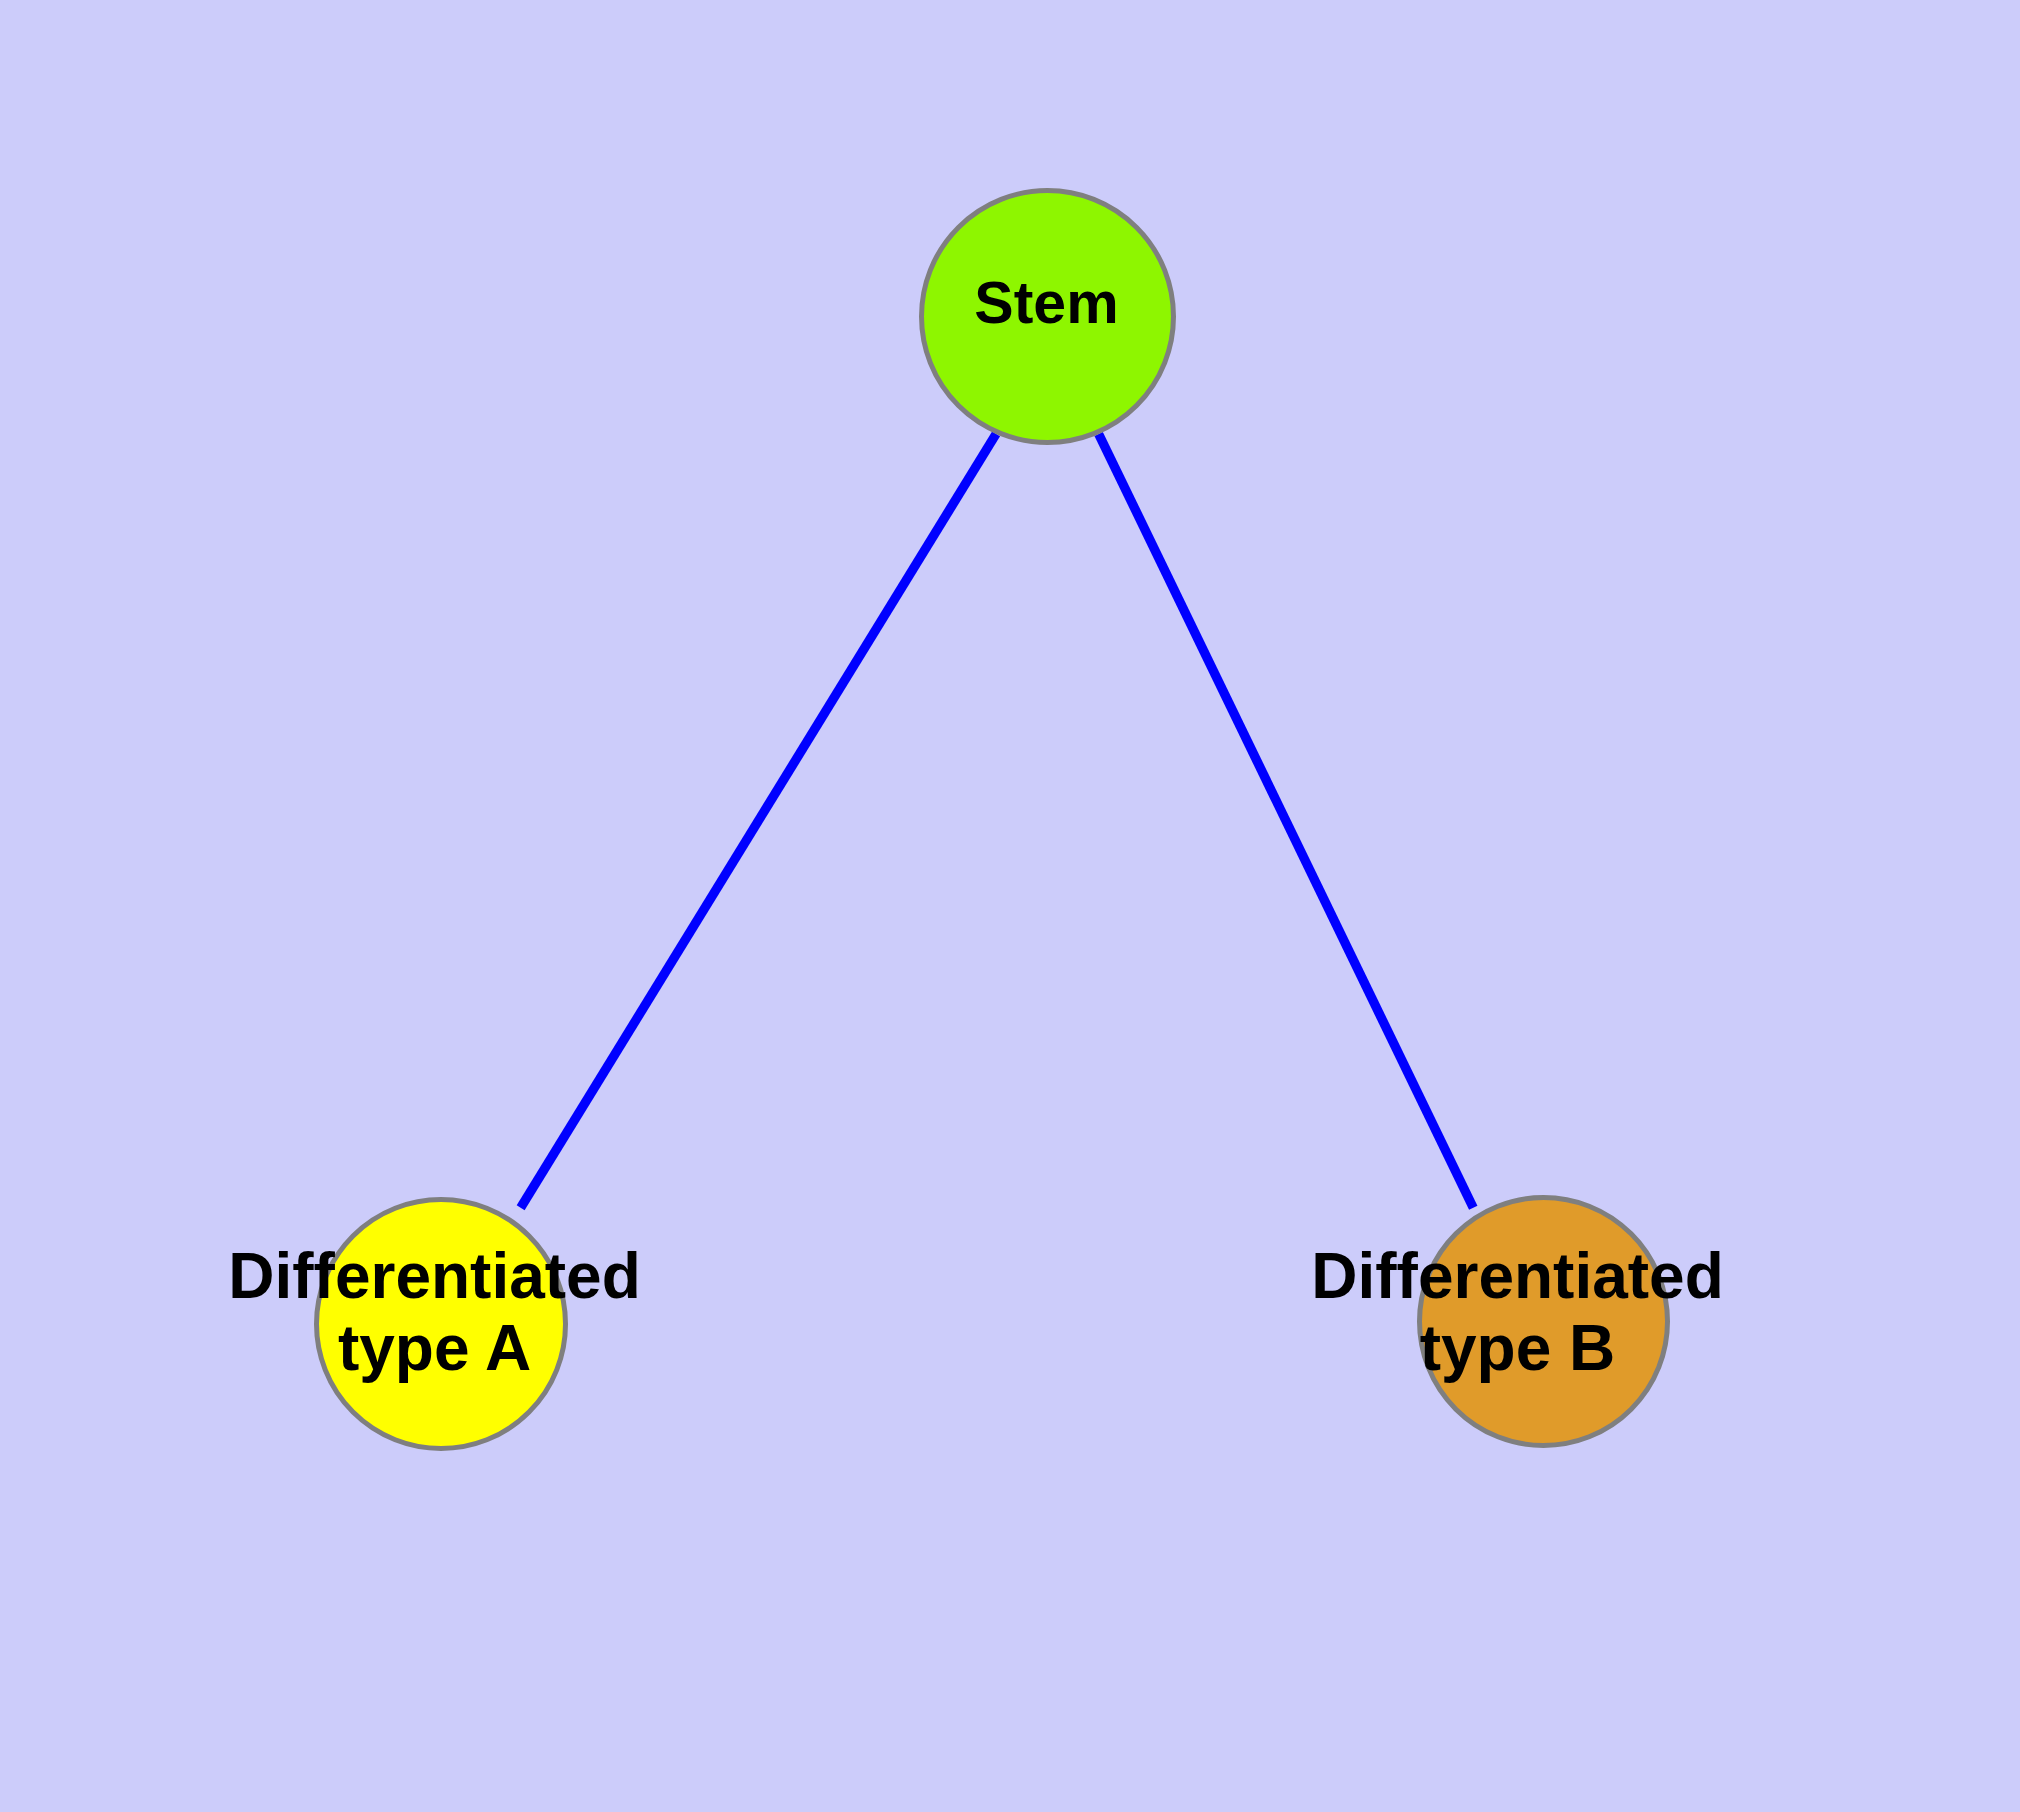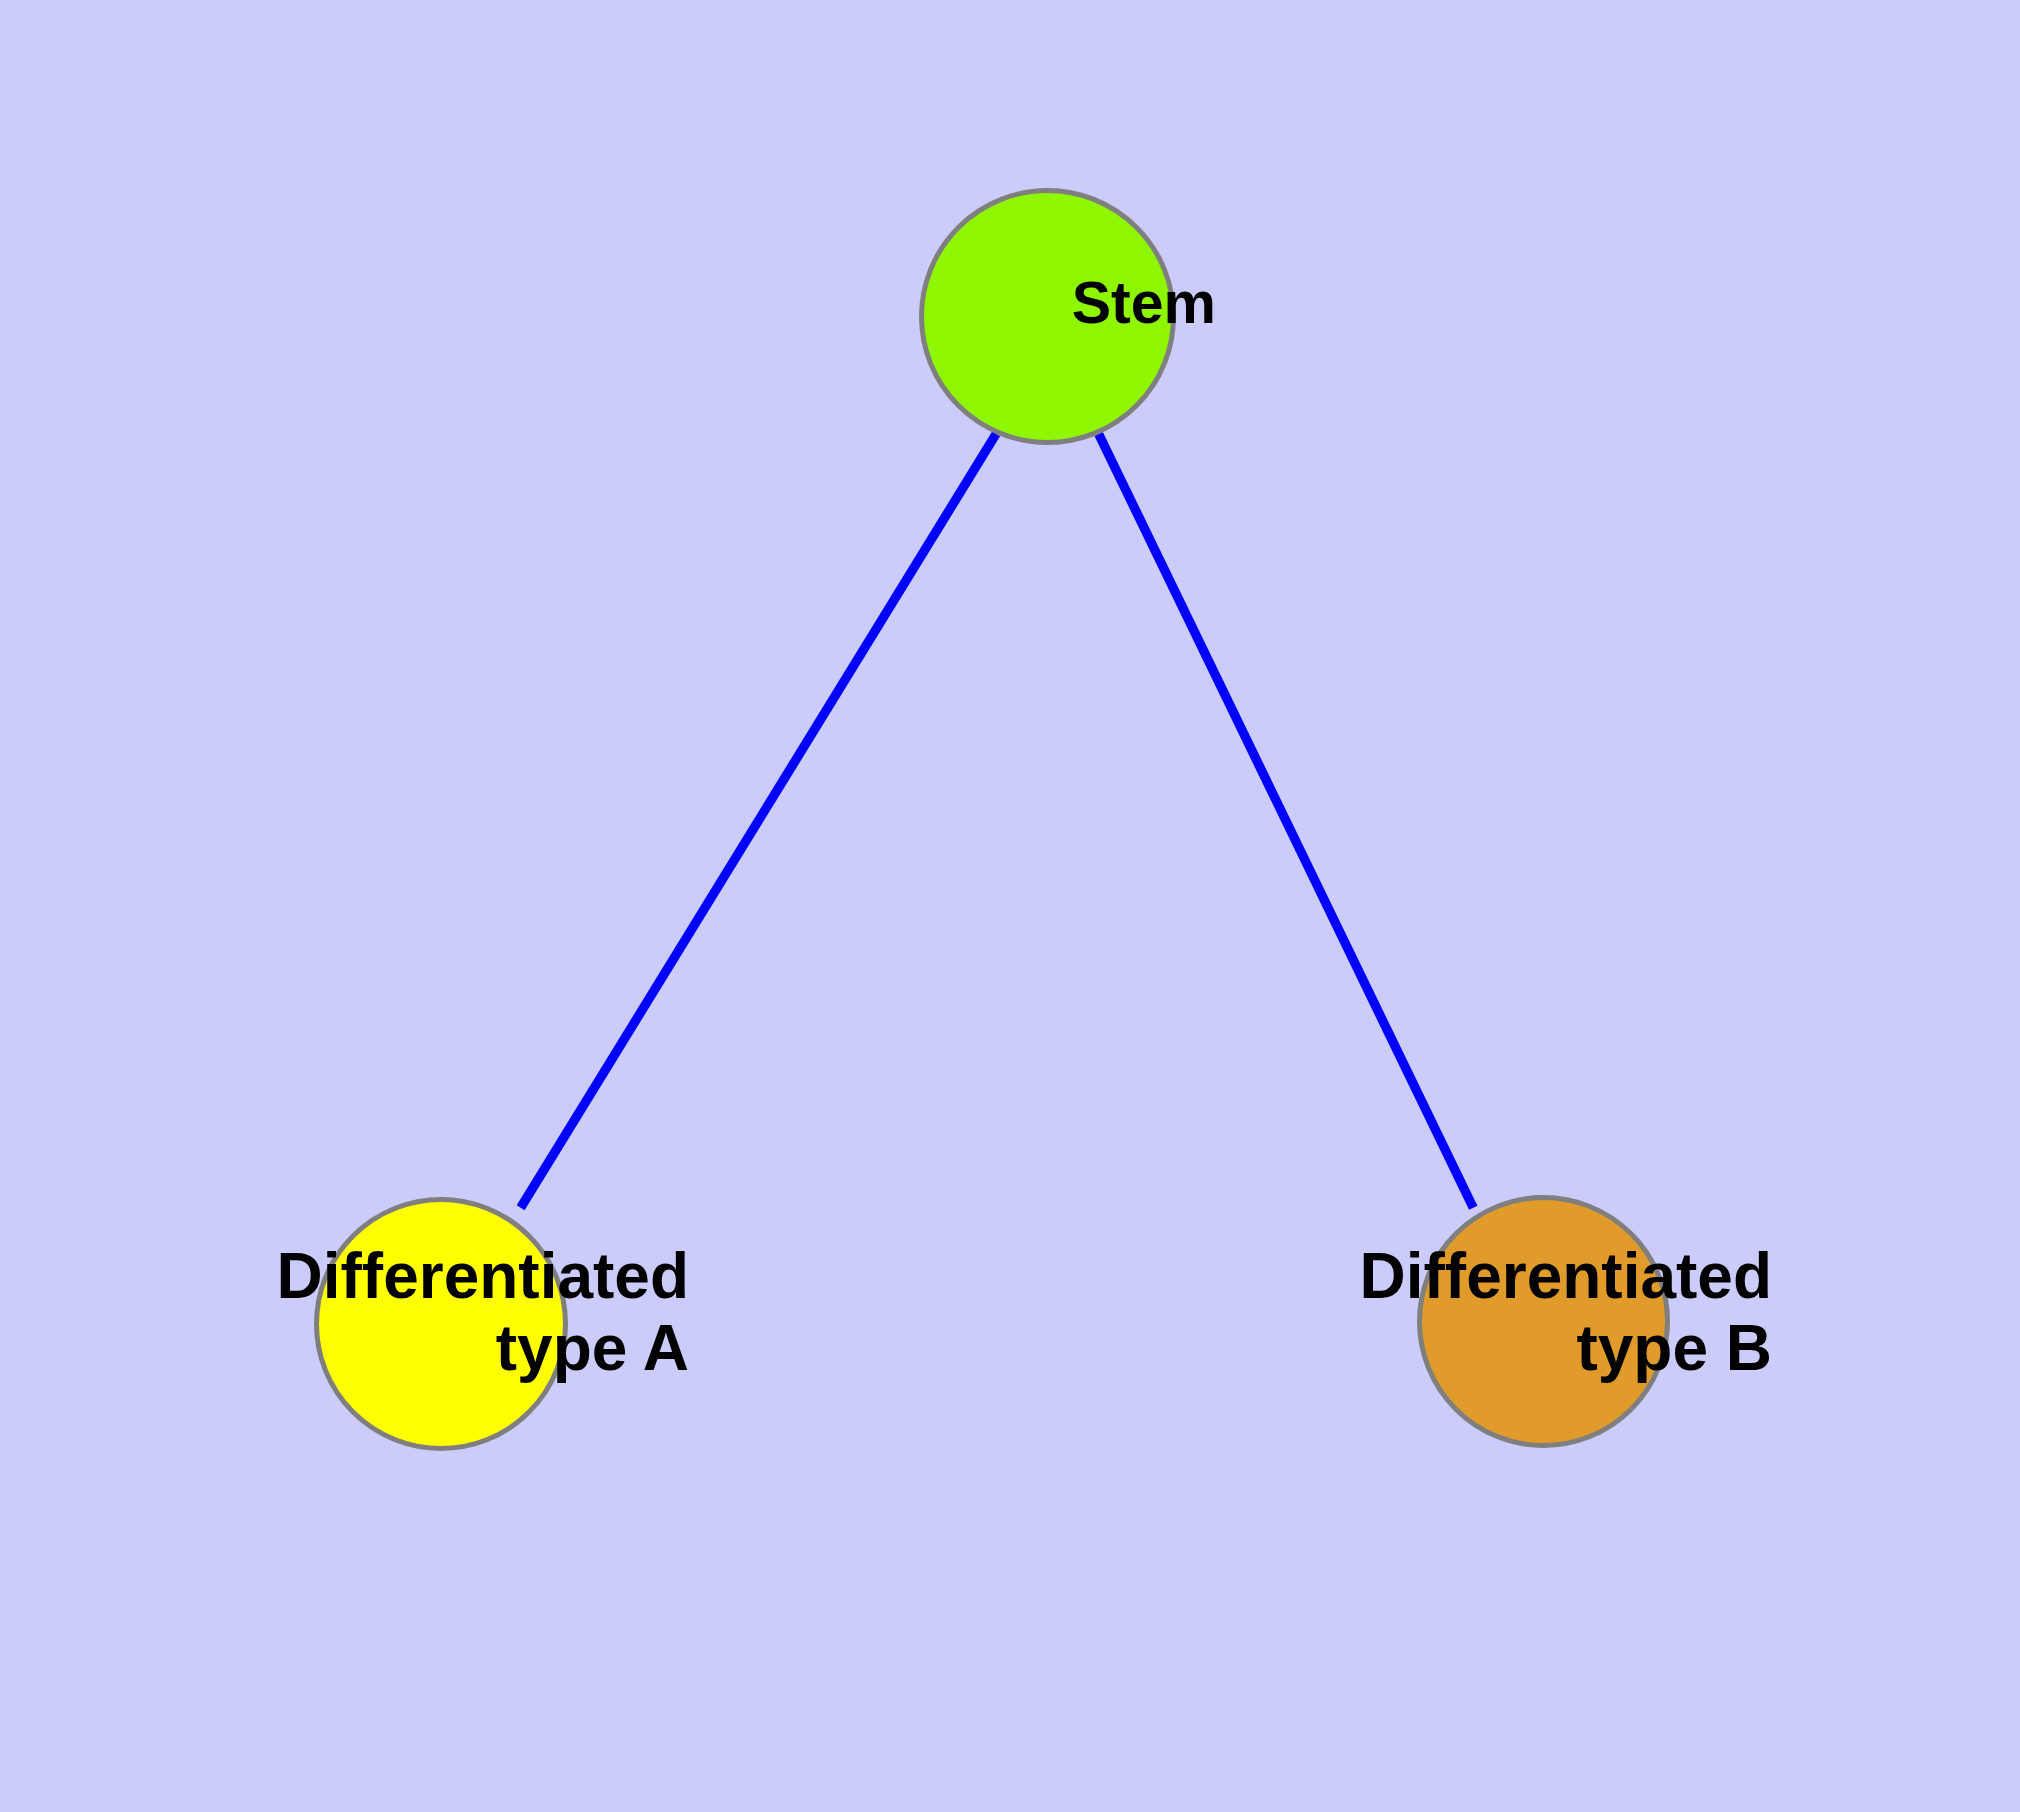--- a/index.html
+++ b/index.html
@@ -28,21 +28,21 @@
     z-index: 2;
     border-radius: 50%;
     box-sizing: border-box;
     border: 5.1px solid #7f7f7f;
   }
   .node-label {
     position: absolute;
     z-index: 3;
     color: #000000;
     font-weight: bold;
-    text-align: right;
+    text-align: center;
     line-height: 1.12;
     white-space: pre;
     pointer-events: none;
   }
   #node-stem {
     left: 919px;
     top: 188px;
     width: 257px;
     height: 257px;
     background: #8ef600;

